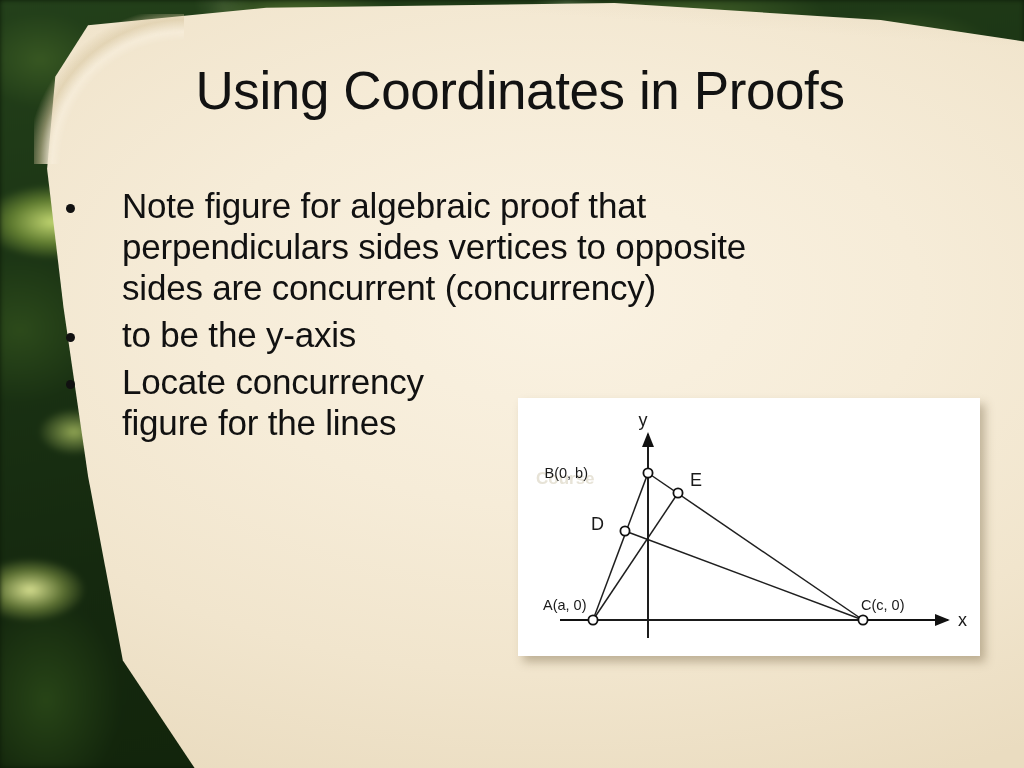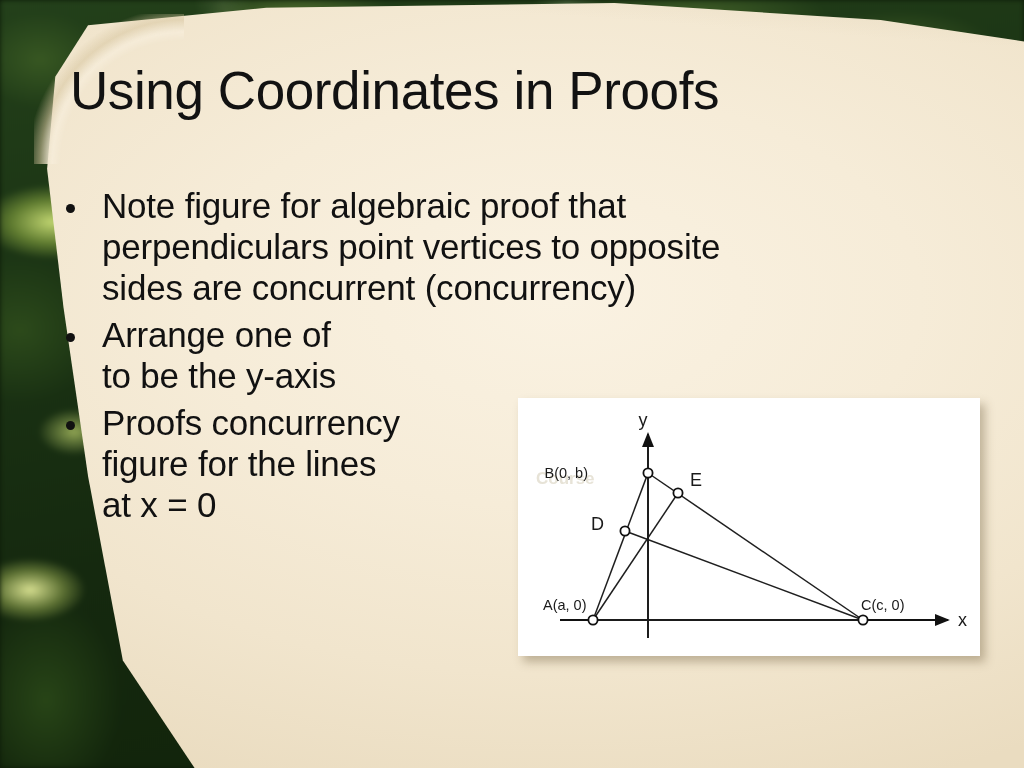--- a/index.html
+++ b/index.html
@@ -95,20 +95,21 @@
   .content {
     position: absolute;
     inset: 0;
   }
 
   .slide-title {
     position: absolute;
     left: 70px;
     top: 62px;
     width: 900px;
+    text-align: center;
     font-size: 53px;
     line-height: 1.08;
     color: #121212;
     letter-spacing: -0.4px;
     white-space: nowrap;
   }
 
   .bullets {
     position: absolute;
     left: 58px;
@@ -127,21 +128,21 @@
   }
   .bullet .dot {
     position: absolute;
     left: 8px;
     top: 0.52em;
     width: 9px;
     height: 9px;
     border-radius: 50%;
     background: #111;
   }
-  .bullet .line { display: block; white-space: nowrap; }
+  .bullet .line { display: block; white-space: nowrap; margin-left: 20px; }
 
   
   .bullet.narrow { width: 470px; }
 
   
   .figure {
     position: absolute;
     left: 518px;
     top: 398px;
     width: 462px;
@@ -171,35 +172,33 @@
 
   <div class="content">
 
     <div class="slide-title">Using Coordinates in Proofs</div>
 
     <div class="bullets">
 
       <div class="bullet">
         <span class="dot"></span>
         <span class="line">Note figure for algebraic proof that</span>
-        <span class="line">perpendiculars point vertices to opposite</span>
+        <span class="line">perpendiculars sides vertices to opposite</span>
         <span class="line">sides are concurrent (concurrency)</span>
       </div>
 
       <div class="bullet narrow">
         <span class="dot"></span>
-        <span class="line">Arrange one of</span>
         <span class="line">to be the y-axis</span>
       </div>
 
       <div class="bullet narrow">
         <span class="dot"></span>
-        <span class="line">Proofs concurrency</span>
+        <span class="line">Locate concurrency</span>
         <span class="line">figure for the lines</span>
-        <span class="line">at x = 0</span>
       </div>
 
     </div>
 
     <div class="figure">
       <svg viewBox="0 0 462 258" xmlns="http://www.w3.org/2000/svg">
         <defs>
           <marker id="arrowhead" markerWidth="9" markerHeight="9" refX="7" refY="3.2" orient="auto">
             <path d="M0,0 L8,3.2 L0,6.4 z" fill="#111"></path>
           </marker>

